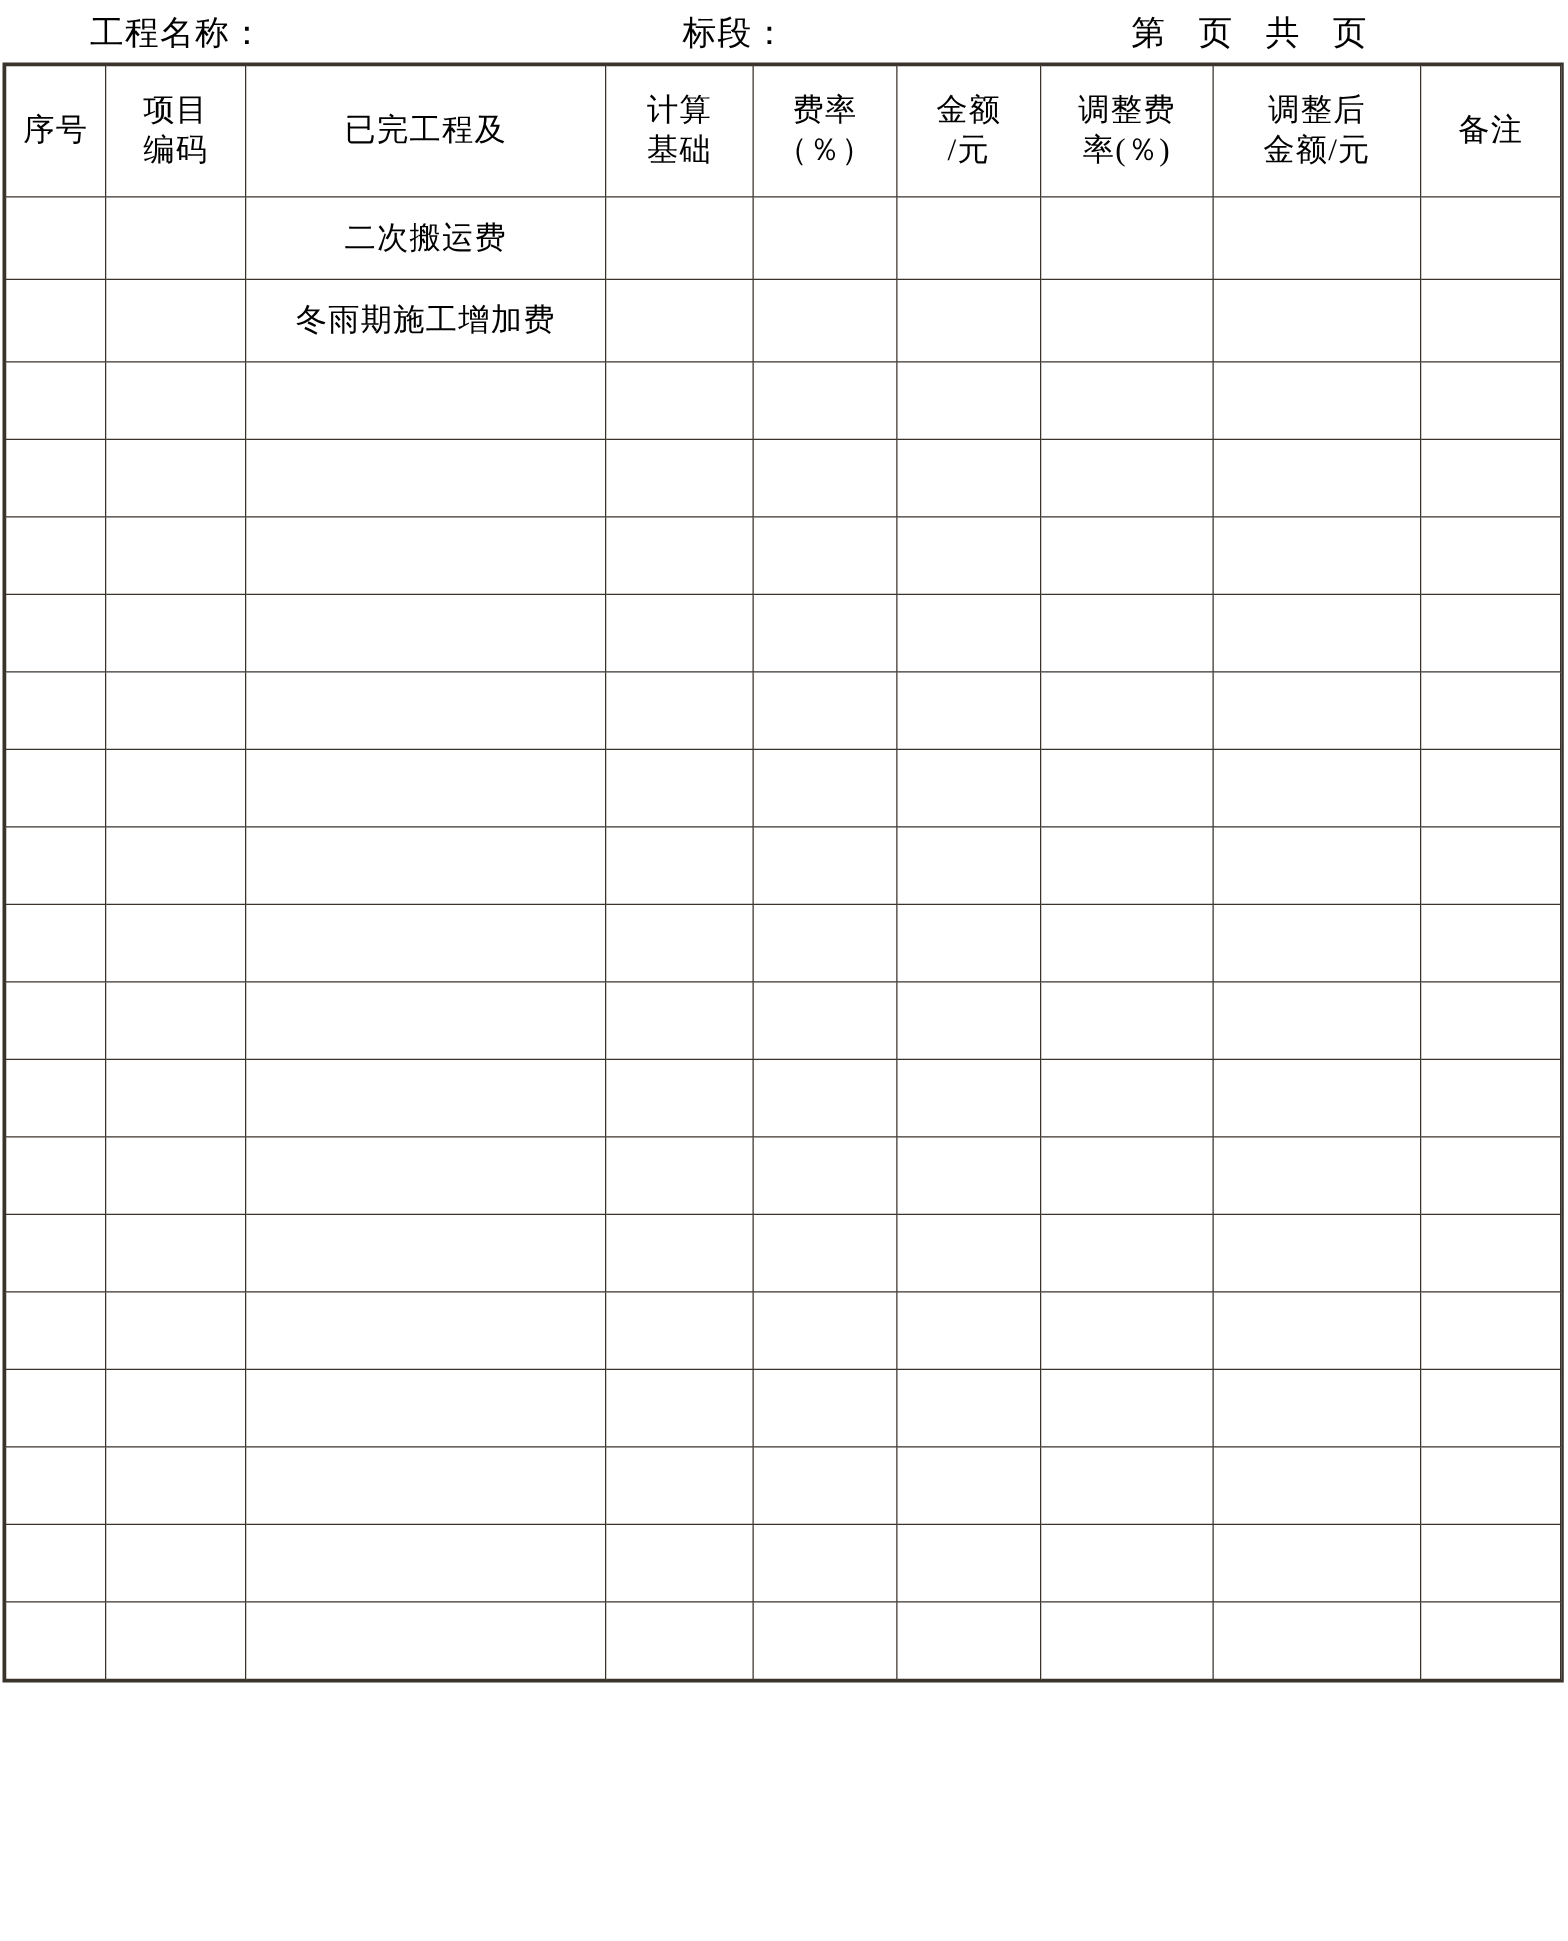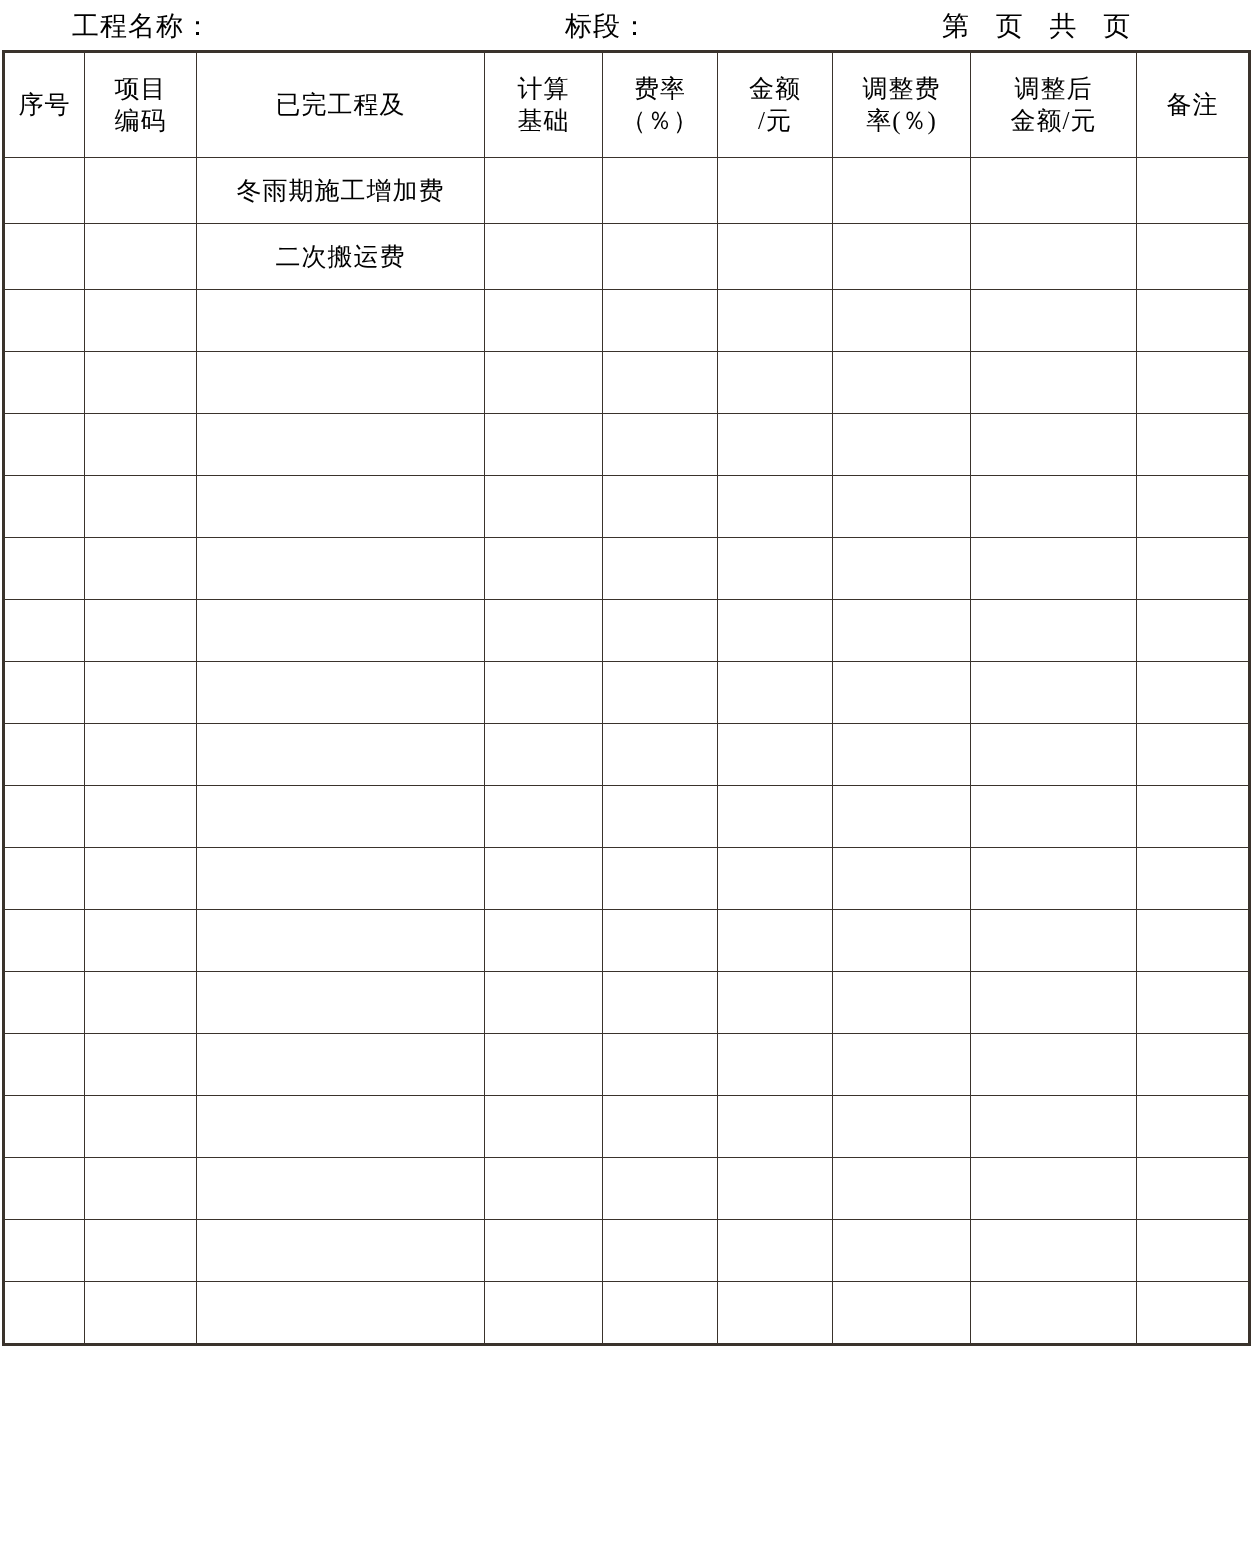--- a/index.html
+++ b/index.html
@@ -34,31 +34,30 @@
     letter-spacing: 1px;
   }
   .hdr-project {
     position: absolute;
     left: 72px;
     top: 8px;
     white-space: nowrap;
   }
   .hdr-section {
     position: absolute;
-    left: 565px;
+    left: 546px;
     top: 8px;
     white-space: nowrap;
   }
   .hdr-pages {
     position: absolute;
     left: 905px;
     top: 8px;
     white-space: nowrap;
     letter-spacing: 10px;
-    margin-left: 37px;
   }
 
   
   table.sheet {
     position: absolute;
     left: 4px;
     top: 52px;
     width: 1244px;
     border-collapse: collapse;
     table-layout: fixed;
@@ -151,33 +150,33 @@
         <td class="hdr-cell">备注</td>
       </tr>
     </thead>
     <tbody>
 
 
 
       <tr class="r-fee">
         <td></td>
         <td></td>
+        <td class="name-cell">二次搬运费</td>
+        <td></td>
+        <td></td>
+        <td></td>
+        <td></td>
+        <td></td>
+        <td></td>
+      </tr>
+
+      <tr class="r-fee">
+        <td></td>
+        <td></td>
         <td class="name-cell">冬雨期施工增加费</td>
-        <td></td>
-        <td></td>
-        <td></td>
-        <td></td>
-        <td></td>
-        <td></td>
-      </tr>
-
-      <tr class="r-fee">
-        <td></td>
-        <td></td>
-        <td class="name-cell">二次搬运费</td>
         <td></td>
         <td></td>
         <td></td>
         <td></td>
         <td></td>
         <td></td>
       </tr>
 
 
       <tr class="r-blank">

